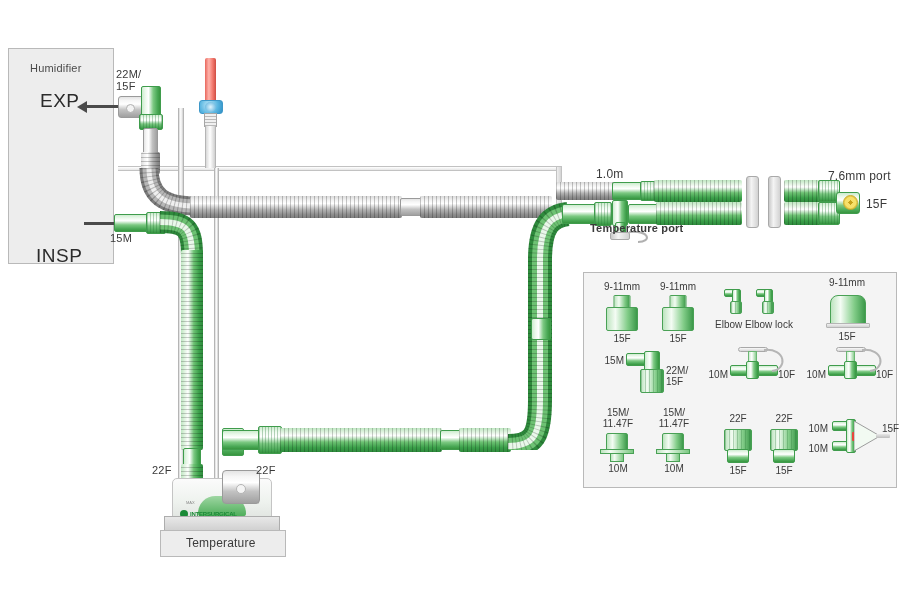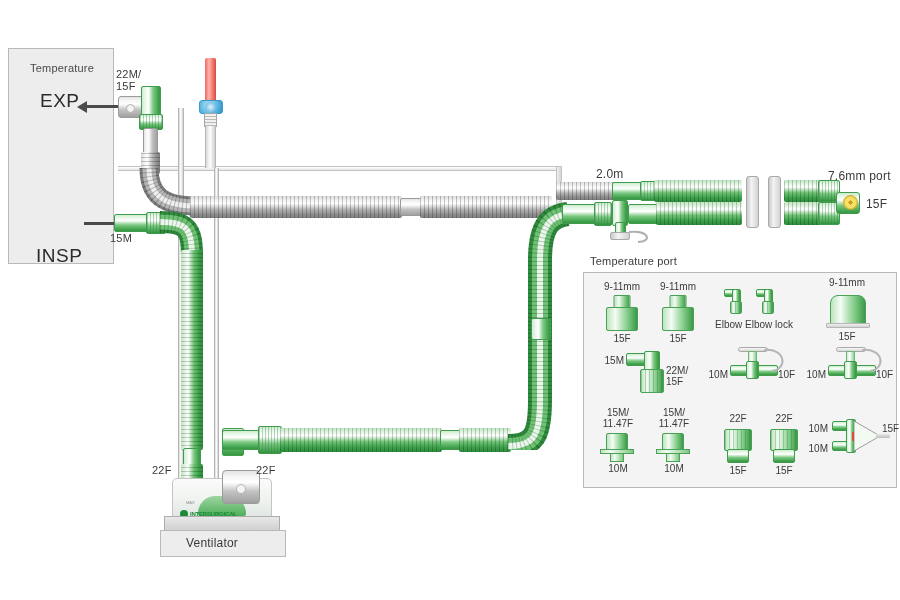--- a/index.html
+++ b/index.html
@@ -101,21 +101,21 @@
   .probe-ring{position:absolute;background:repeating-linear-gradient(0deg,#b9b9b9 0 1px,#f0f0f0 1px 3px);border:1px solid #a5a5a5;box-sizing:border-box;}
 
   .elbowbox{position:absolute;}
 </style>
 </head>
 <body>
 
 <div id="stage">
 
   <div id="vent"></div>
-  <div id="vent-title" class="lbl">Temperature</div>
+  <div id="vent-title" class="lbl">Humidifier</div>
 
   <div class="lbl big" style="left:40px;top:95px;">EXP</div>
   <div class="arrow left" style="left:86px;top:105px;width:34px;">
     <div class="shaft" style="width:34px;"></div>
       <div class="head"></div>
   </div>
 
   <div class="lbl big" style="left:36px;top:212px;margin-top:38px;">INSP</div>
   <div class="arrow right" style="left:84px;top:222px;width:32px;">
     <div class="shaft" style="width:32px;"></div>
@@ -170,53 +170,53 @@
   <div id="hum-water"></div>
   <div class="maxmin" style="left:186px;top:500px;">MAX</div>
   <div class="maxmin" style="left:250px;top:500px;">MAX</div>
   <div id="hum-yellow"></div>
   <div id="hum-brand">
     <span class="logo"></span>
     <span class="txt">INTERSURGICAL</span>
   </div>
   <div id="hum-plate"></div>
   <div id="hum-base"></div>
-  <div class="lbl" style="left:186px;top:537px;font-size:12px;">Ventilator</div>
+  <div class="lbl" style="left:186px;top:537px;font-size:12px;">Temperature</div>
 
   <div class="smooth grey" style="left:222px;top:470px;width:38px;height:34px;border-radius:4px;"></div>
   <div style="position:absolute;left:236px;top:484px;width:8px;height:8px;border:1px solid #b4b4b4;border-radius:50%;background:#f4f4f4;"></div>
   <div class="smooth" style="left:222px;top:428px;width:22px;height:28px;"></div>
   <div class="smooth" style="left:222px;top:430px;width:40px;height:20px;"></div>
   <div class="ribbed" style="left:258px;top:426px;width:24px;height:28px;"></div>
   <div class="lbl" style="left:256px;top:464px;">22F</div>
 
   <div class="corr h" style="left:280px;top:428px;width:162px;height:24px;"></div>
   <div class="smooth" style="left:440px;top:430px;width:22px;height:20px;"></div>
   <div class="corr h" style="left:459px;top:428px;width:52px;height:24px;"></div>
 
   <svg style="position:absolute;left:500px;top:200px;" width="70" height="250">
     <path d="M8,246 C34,246 40,236 40,200 L40,60 C40,26 50,16 68,14" fill="none" stroke="#2e8a3c" stroke-width="24"></path>
     <path d="M8,246 C34,246 40,236 40,200 L40,60 C40,26 50,16 68,14" fill="none" stroke="#6dc273" stroke-width="16"></path>
     <path d="M8,246 C34,246 40,236 40,200 L40,60 C40,26 50,16 68,14" fill="none" stroke="#e9f8ea" stroke-width="6"></path>
     <path d="M8,246 C34,246 40,236 40,200 L40,60 C40,26 50,16 68,14" fill="none" stroke="rgba(0,0,0,.20)" stroke-width="24" stroke-dasharray="1 3"></path>
   </svg>
   <div class="smooth v" style="left:531px;top:318px;width:20px;height:22px;"></div>
 
-  <div class="lbl mid" style="left:596px;top:168px;">2.0m</div>
+  <div class="lbl mid" style="left:596px;top:168px;">1.0m</div>
 
   <div class="smooth" style="left:562px;top:204px;width:34px;height:20px;"></div>
   <div class="ribbed" style="left:594px;top:202px;width:18px;height:24px;"></div>
 
   <div class="smooth v" style="left:612px;top:200px;width:16px;height:26px;"></div>
   <div class="smooth v" style="left:615px;top:222px;width:11px;height:12px;"></div>
   <div class="clamp" style="left:610px;top:232px;width:20px;height:8px;border-radius:2px;"></div>
   <svg style="position:absolute;left:628px;top:228px;" width="28" height="20">
     <path d="M1,4 C22,2 24,14 10,14" fill="none" stroke="#b0b0b0" stroke-width="2"></path>
   </svg>
-  <div class="lbl" style="left:590px;top:255px;">Temperature port</div>
+  <div class="lbl" style="left:590px;top:222px;font-weight:bold;">Temperature port</div>
 
   <div class="smooth" style="left:628px;top:204px;width:30px;height:20px;"></div>
   <div class="corr h" style="left:656px;top:202px;width:86px;height:23px;"></div>
   <div class="corr h" style="left:784px;top:202px;width:38px;height:23px;"></div>
   <div class="ribbed" style="left:818px;top:202px;width:22px;height:23px;"></div>
 
   <div class="smooth" style="left:612px;top:182px;width:30px;height:18px;"></div>
   <div class="ribbed" style="left:640px;top:181px;width:16px;height:20px;"></div>
   <div class="corr h" style="left:654px;top:180px;width:88px;height:22px;"></div>
   <div class="corr h" style="left:784px;top:180px;width:38px;height:22px;"></div>

